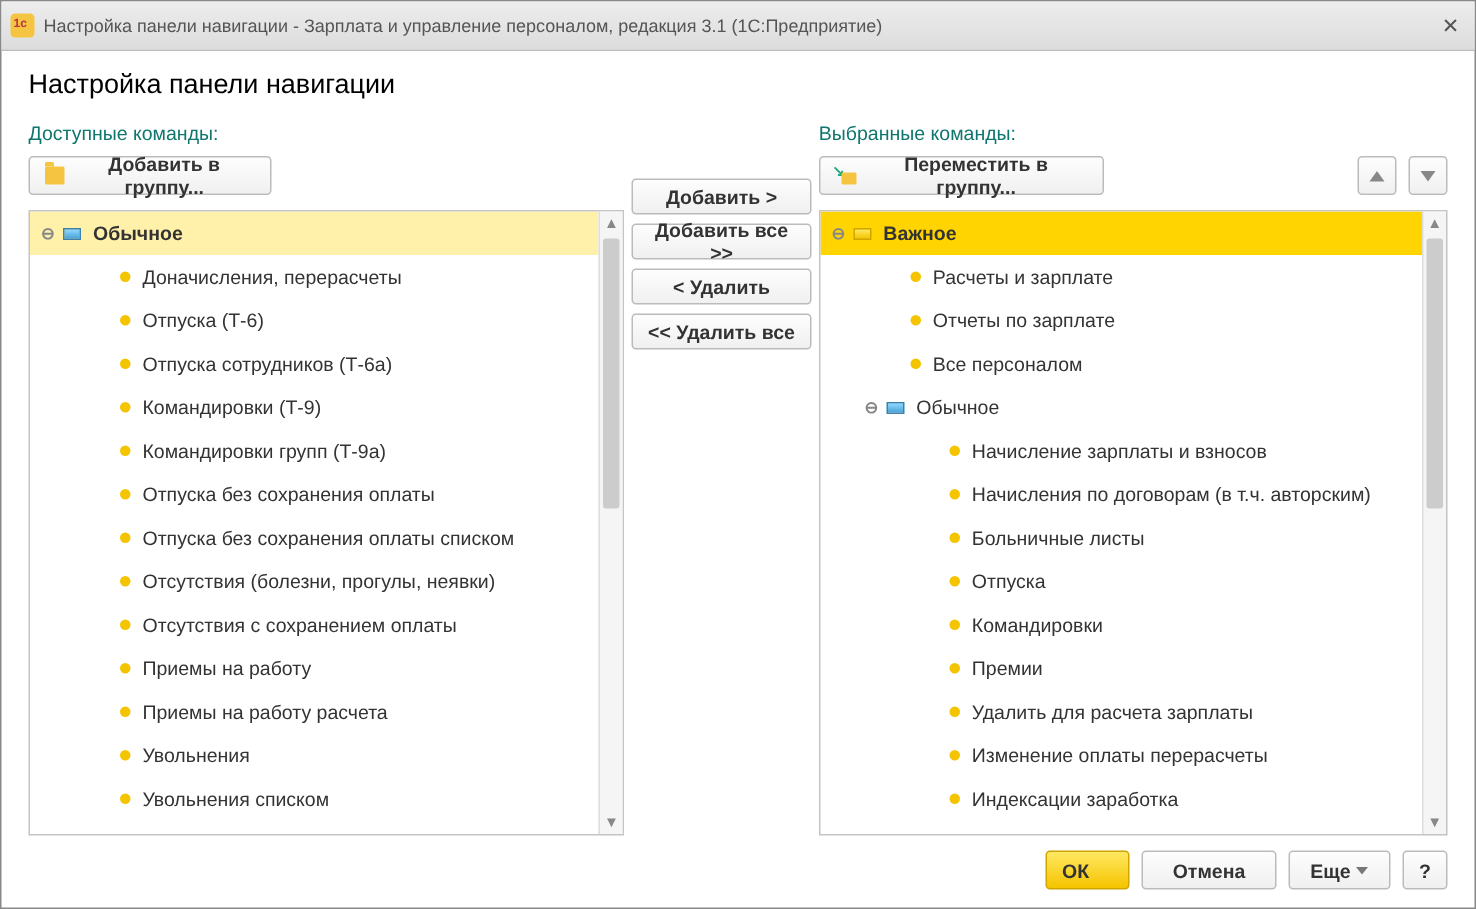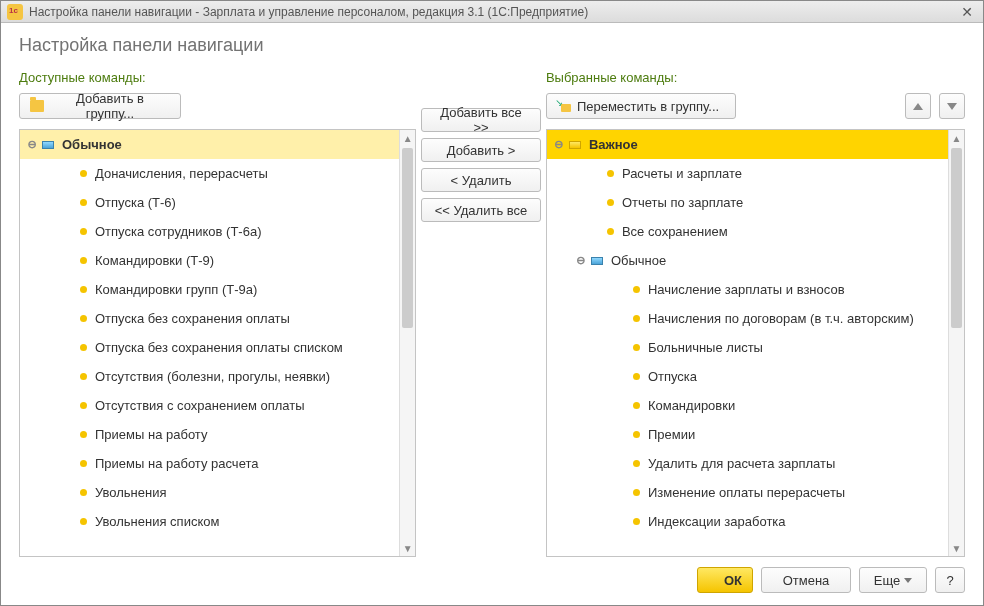--- a/index.html
+++ b/index.html
@@ -1,32 +1,32 @@
 <!DOCTYPE html>
 <html><head>
 <meta charset="utf-8">
 <style>
   * { box-sizing: border-box; margin: 0; padding: 0; font-family: Arial, sans-serif; }
   body { background: #fff; font-size: 13px; color: #333; }
   .window { width: 984px; height: 606px; display: flex; flex-direction: column; border: 1px solid #888; }
-  .titlebar { background: linear-gradient(#ededed, #dcdcdc); height: 22px; display: flex; align-items: center; padding: 0 6px; border-bottom: 1px solid #bbb; }
+  .titlebar { background: linear-gradient(#ededed, #dcdcdc); height: 33px; display: flex; align-items: center; padding: 0 6px; border-bottom: 1px solid #bbb; }
   .title-icon { width: 16px; height: 16px; background: #f5c542; border-radius: 3px; margin-right: 6px; position: relative; }
   .title-icon::after { content: "1c"; position: absolute; font-size: 8px; font-weight: bold; color: #b34; left: 2px; top: 2px; }
   .titlebar-text { color: #555; font-size: 12px; flex: 1; }
   .titlebar-close { width: 20px; height: 20px; display: flex; align-items: center; justify-content: center; color: #555; font-size: 14px; cursor: pointer; }
   .content { flex: 1; padding: 12px 18px 8px 18px; display: flex; flex-direction: column; }
-  .main-title { font-size: 18px; font-weight: normal; color: #737373; margin-bottom: 14px; }
+  .main-title { font-size: 18px; font-weight: normal; color: #000000; margin-bottom: 14px; }
   .columns { flex: 1; display: flex; gap: 0; min-height: 0; }
   .col { display: flex; flex-direction: column; }
   .col-left { width: 398px; }
   .col-mid { width: 130px; padding: 38px 4px 0 4px; display: flex; flex-direction: column; align-items: center; gap: 6px; }
   .col-right { width: 420px; margin-left: auto; }
-  .section-label { color: #4d7c0f; font-size: 13px; margin-bottom: 8px; }
+  .section-label { color: #0f766e; font-size: 13px; margin-bottom: 8px; }
   .toolbar { display: flex; gap: 8px; margin-bottom: 10px; align-items: center; }
-  .btn { background: linear-gradient(#fdfdfd, #f0f0f0); border: 1px solid #bbb; border-radius: 3px; height: 26px; padding: 0 10px; font-size: 13px; color: #333; cursor: pointer; display: inline-flex; align-items: center; gap: 6px; }
+  .btn { background: linear-gradient(#fdfdfd, #f0f0f0); border: 1px solid #bbb; border-radius: 3px; height: 26px; padding: 0 10px; font-size: 13px; color: #333; cursor: pointer; display: inline-flex; align-items: center; gap: 6px; font-weight: bold; }
   .btn-group-add { width: 162px; justify-content: flex-start; }
   .btn-group-move { width: 190px; justify-content: flex-start; align-items: center; }
   .icon-folder { width: 14px; height: 12px; background: #f5c542; border-radius: 1px; position: relative; }
   .icon-folder::before { content: ""; position: absolute; top: -3px; left: 0; width: 6px; height: 3px; background: #f5c542; border-radius: 1px 1px 0 0; }
   .icon-movefolder { width: 14px; height: 12px; position: relative; }
   .icon-movefolder::before { content: "↘"; position: absolute; font-size: 10px; color: #2a7; left: -2px; top: -3px; }
   .icon-movefolder::after { content: ""; position: absolute; right: 0; bottom: 0; width: 10px; height: 8px; background: #f5c542; border-radius: 1px; }
   .arrow-btn { width: 26px; height: 26px; padding: 0; justify-content: center; }
   .arrow-up, .arrow-down { width: 0; height: 0; border-left: 5px solid transparent; border-right: 5px solid transparent; }
   .arrow-up { border-bottom: 7px solid #888; }
@@ -45,21 +45,21 @@
   .bar-icon { width: 12px; height: 8px; margin-right: 8px; display: inline-block; }
   .bar-yellow { background: linear-gradient(#ffe862, #f5c400); border: 1px solid #cfa500; margin-top: 0; }
   .bar-blue { background: linear-gradient(#8fd8ff, #4aa3d8); border: 1px solid #3a82ad; }
   .bullet-y { width: 7px; height: 7px; background: #f5c400; border-radius: 50%; margin-right: 8px; }
   .indent1 { width: 54px; }
   .indent2 { width: 80px; }
   .indent-g2 { width: 22px; }
   .label-text { }
   .mid-btn { width: 120px; height: 24px; font-size: 13px; justify-content: center; }
   .footer { display: flex; justify-content: flex-end; align-items: center; gap: 8px; padding: 10px 0 4px 0; }
-  .btn-ok { background: linear-gradient(#ffe862, #f5c400); border: 1px solid #cfa500; font-weight: bold; width: 56px; justify-content: flex-end; }
+  .btn-ok { background: linear-gradient(#ffe862, #f5c400); border: 1px solid #cfa500; font-weight: bold; width: 56px; justify-content: flex-start; }
   .btn-cancel { width: 90px; justify-content: center; }
   .btn-more { width: 68px; justify-content: center; gap: 4px; }
   .btn-help { width: 30px; justify-content: center; }
   .dd-caret { width: 0; height: 0; border-left: 4px solid transparent; border-right: 4px solid transparent; border-top: 5px solid #777; }
 </style>
 </head>
 <body>
 
 <div class="window">
 
@@ -160,24 +160,24 @@
             <div class="scroll-track">
                 <div class="scroll-thumb"></div>
               </div>
             <div class="scroll-arrow">▼</div>
           </div>
         </div>
       </div>
 
       <div class="col col-mid">
         <button class="btn mid-btn">
+            <span>Добавить &gt;</span>
+          </button>
+        <button class="btn mid-btn">
             <span>Добавить все &gt;&gt;</span>
-          </button>
-        <button class="btn mid-btn">
-            <span>Добавить &gt;</span>
           </button>
         <button class="btn mid-btn">
             <span>&lt; Удалить</span>
           </button>
         <button class="btn mid-btn">
             <span>&lt;&lt; Удалить все</span>
           </button>
       </div>
 
       <div class="col col-right">
@@ -208,21 +208,21 @@
                 <span class="label-text">Расчеты и зарплате</span>
               </div>
             <div class="tree-row">
                 <span class="indent1"></span>
                 <span class="bullet-y"></span>
                 <span class="label-text">Отчеты по зарплате</span>
               </div>
             <div class="tree-row">
                 <span class="indent1"></span>
                 <span class="bullet-y"></span>
-                <span class="label-text">Все сохранением</span>
+                <span class="label-text">Все персоналом</span>
               </div>
             <div class="tree-row group-row">
               <span class="indent-g2"></span>
               <span class="toggle">⊖</span>
               <span class="bar-icon bar-blue"></span>
               <span class="label-text" style="font-weight:normal">Обычное</span>
             </div>
             <div class="tree-row">
                 <span class="indent2"></span>
                 <span class="bullet-y"></span>

